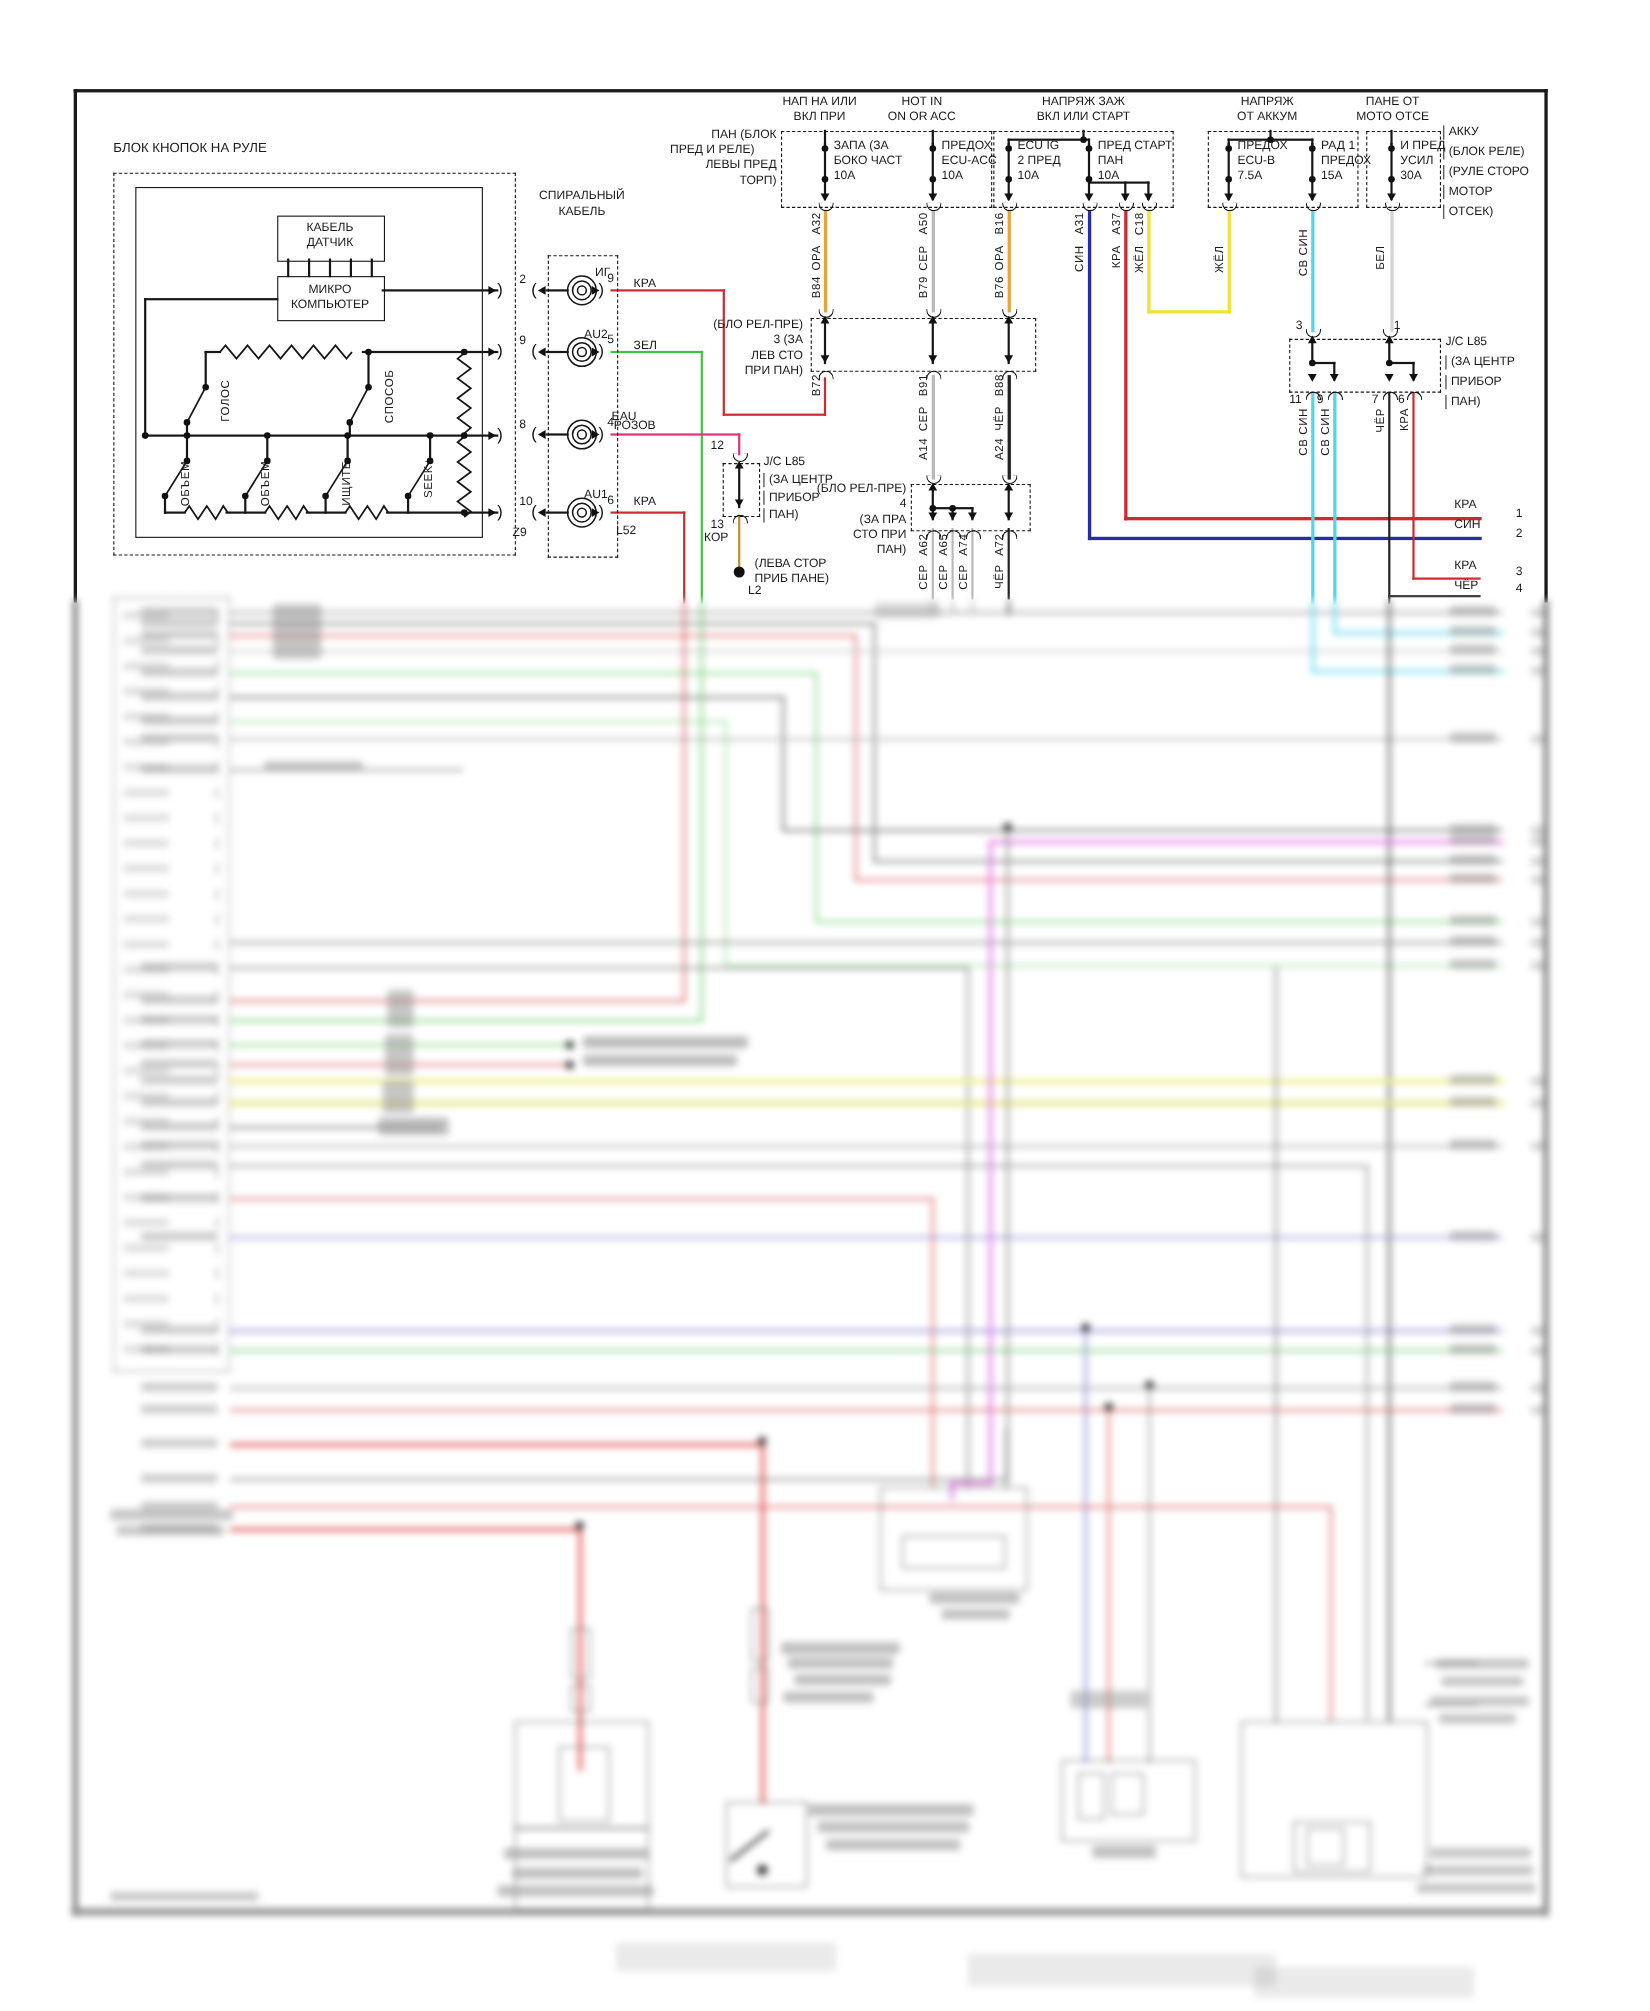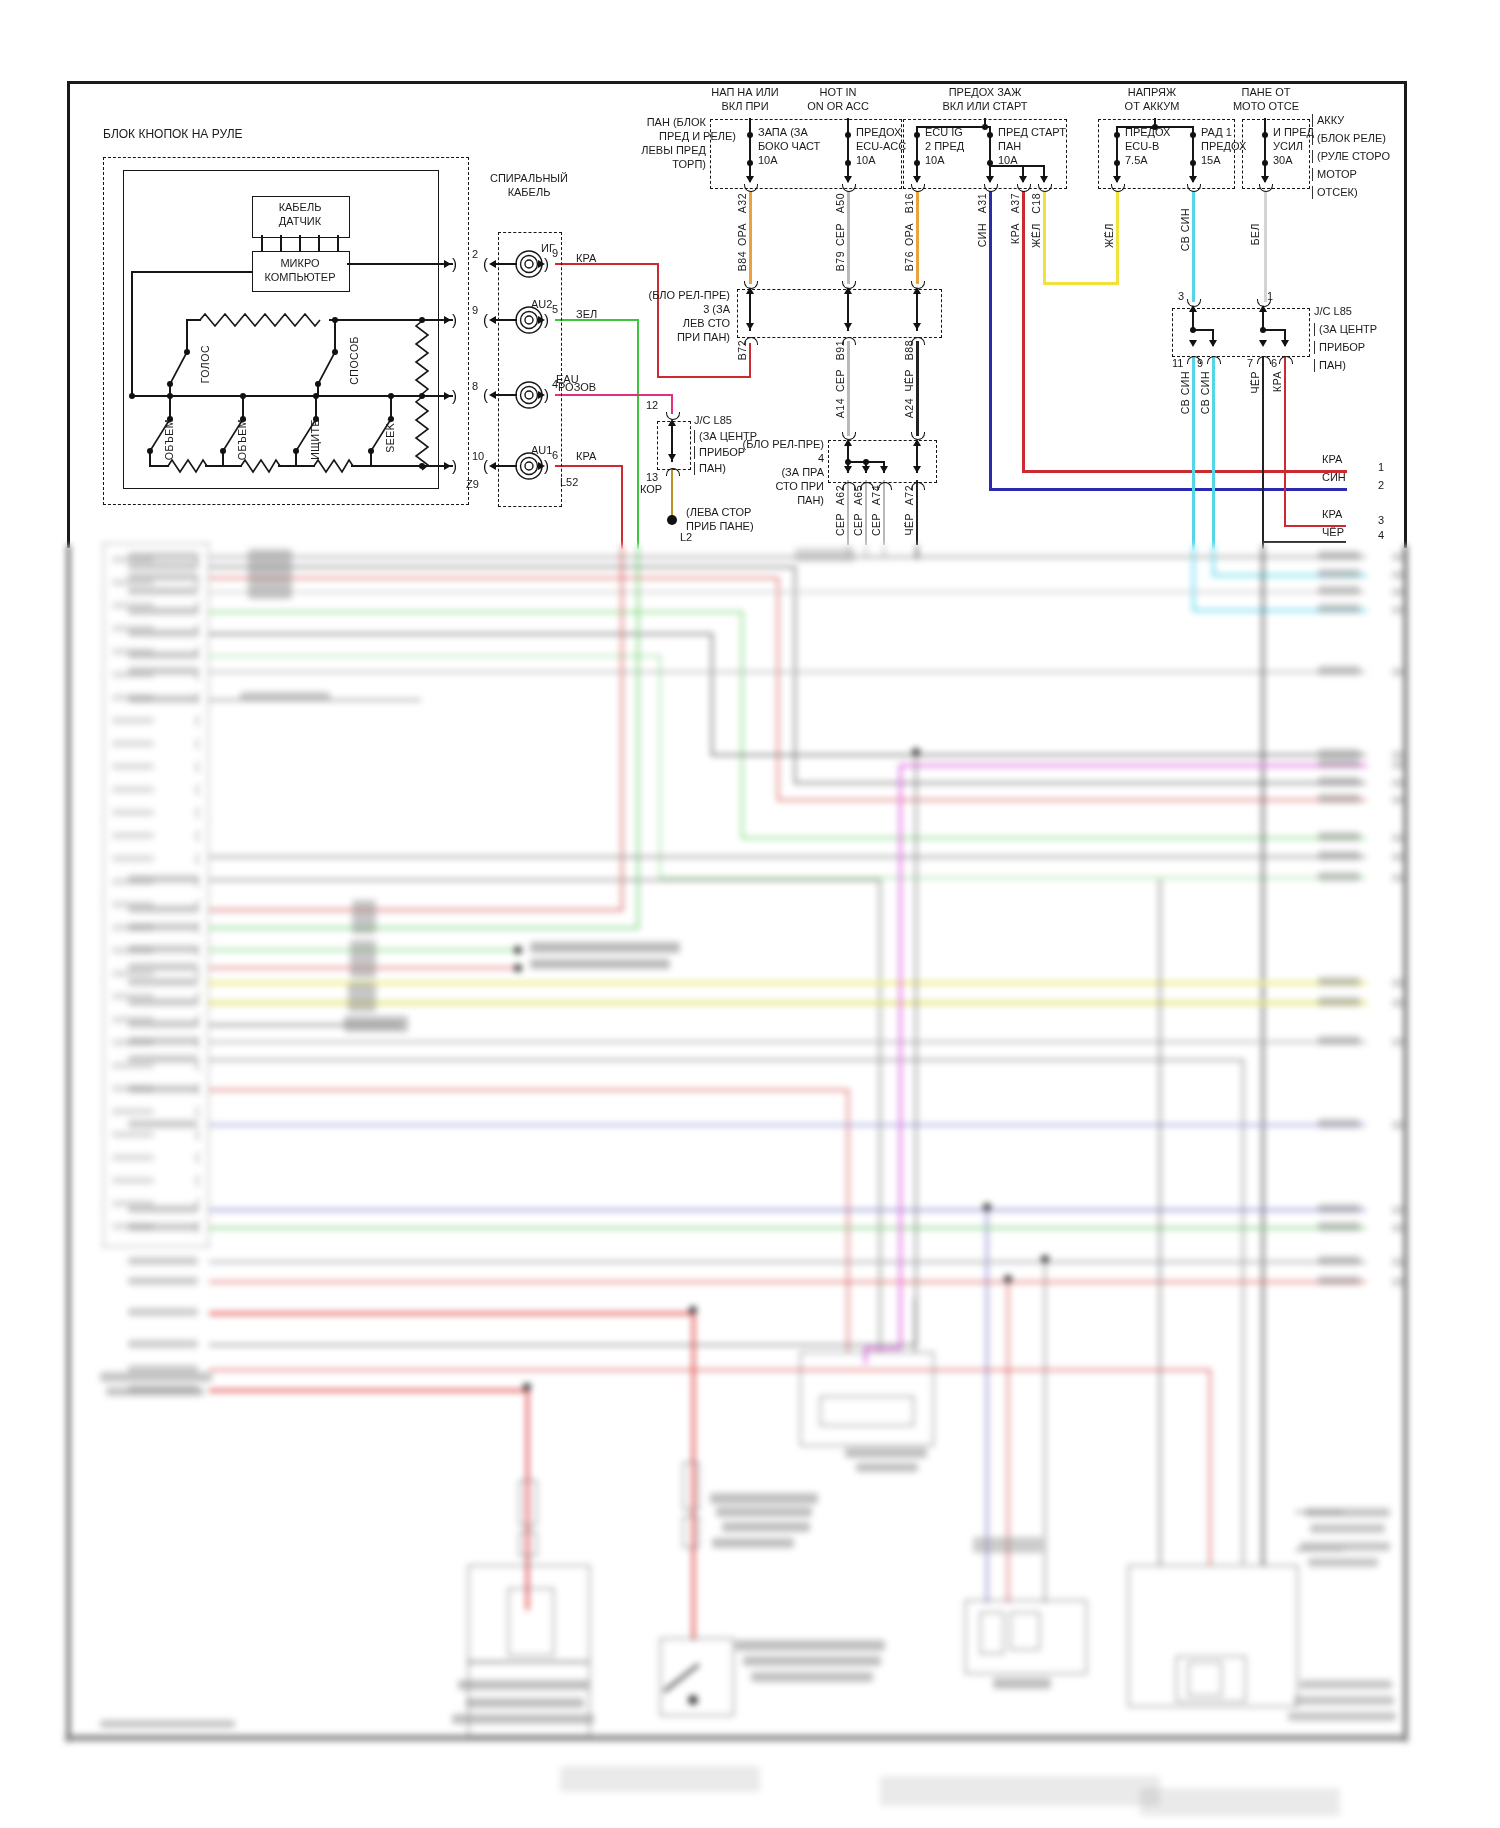--- a/index.html
+++ b/index.html
@@ -182,28 +182,28 @@
       <div class="seg" style="left: 1191.5px; top: 356.5px; width: 3px; height: 193px; background: rgb(84, 214, 232);"></div>
       <div class="seg" style="left: 1211.5px; top: 356.5px; width: 3px; height: 193px; background: rgb(84, 214, 232);"></div>
       <div class="seg" style="left: 1261.7px; top: 356.7px; width: 2.6px; height: 192.6px; background: rgb(34, 34, 34);"></div>
       <div class="seg" style="left: 1261.7px; top: 540.7px; width: 84.6px; height: 2.6px; background: rgb(34, 34, 34);"></div>
       <div class="seg" style="left: 1283.7px; top: 356.7px; width: 2.6px; height: 170.6px; background: rgb(204, 42, 49);"></div>
       <div class="seg" style="left: 1283.7px; top: 524.7px; width: 62.6px; height: 2.6px; background: rgb(204, 42, 49);"></div>
       <div class="lbl c" style="left: 745px; top: 86px;">НАП НА ИЛИ</div>
       <div class="lbl c" style="left: 745px; top: 100px;">ВКЛ ПРИ</div>
       <div class="lbl c" style="left: 838px; top: 86px;">HOT IN</div>
       <div class="lbl c" style="left: 838px; top: 100px;">ON OR ACC</div>
-      <div class="lbl c" style="left: 985px; top: 86px;">ПРЕДОХ ЗАЖ</div>
+      <div class="lbl c" style="left: 985px; top: 86px;">НАПРЯЖ ЗАЖ</div>
       <div class="lbl c" style="left: 985px; top: 100px;">ВКЛ ИЛИ СТАРТ</div>
       <div class="lbl c" style="left: 1152px; top: 86px;">НАПРЯЖ</div>
       <div class="lbl c" style="left: 1152px; top: 100px;">ОТ АККУМ</div>
       <div class="lbl c" style="left: 1266px; top: 86px;">ПАНЕ ОТ</div>
       <div class="lbl c" style="left: 1266px; top: 100px;">МОТО ОТСЕ</div>
       <div class="lbl r" style="left: 706px; top: 116px;">ПАН (БЛОК</div>
-      <div class="lbl r" style="left: 736px; top: 130px; text-align: center;">ПРЕД И РЕЛЕ)</div>
+      <div class="lbl r" style="left: 686px; top: 130px; text-align: center;">ПРЕД И РЕЛЕ)</div>
       <div class="lbl r" style="left: 706px; top: 144px;">ЛЕВЫ ПРЕД</div>
       <div class="lbl r" style="left: 706px; top: 158px;">ТОРП)</div>
       <div class="lbl bar" style="left: 1312px; top: 114px;">АККУ</div>
       <div class="lbl bar" style="left: 1312px; top: 132px;">(БЛОК РЕЛЕ)</div>
       <div class="lbl bar" style="left: 1312px; top: 150px;">(РУЛЕ СТОРО</div>
       <div class="lbl bar" style="left: 1312px; top: 168px;">МОТОР</div>
       <div class="lbl bar" style="left: 1312px; top: 186px;">ОТСЕК)</div>
       <div class="lbl " style="left: 758px; top: 126px;">ЗАПА (ЗА</div>
       <div class="lbl " style="left: 758px; top: 140px;">БОКО ЧАСТ</div>
       <div class="lbl " style="left: 758px; top: 154px;">10A</div>

